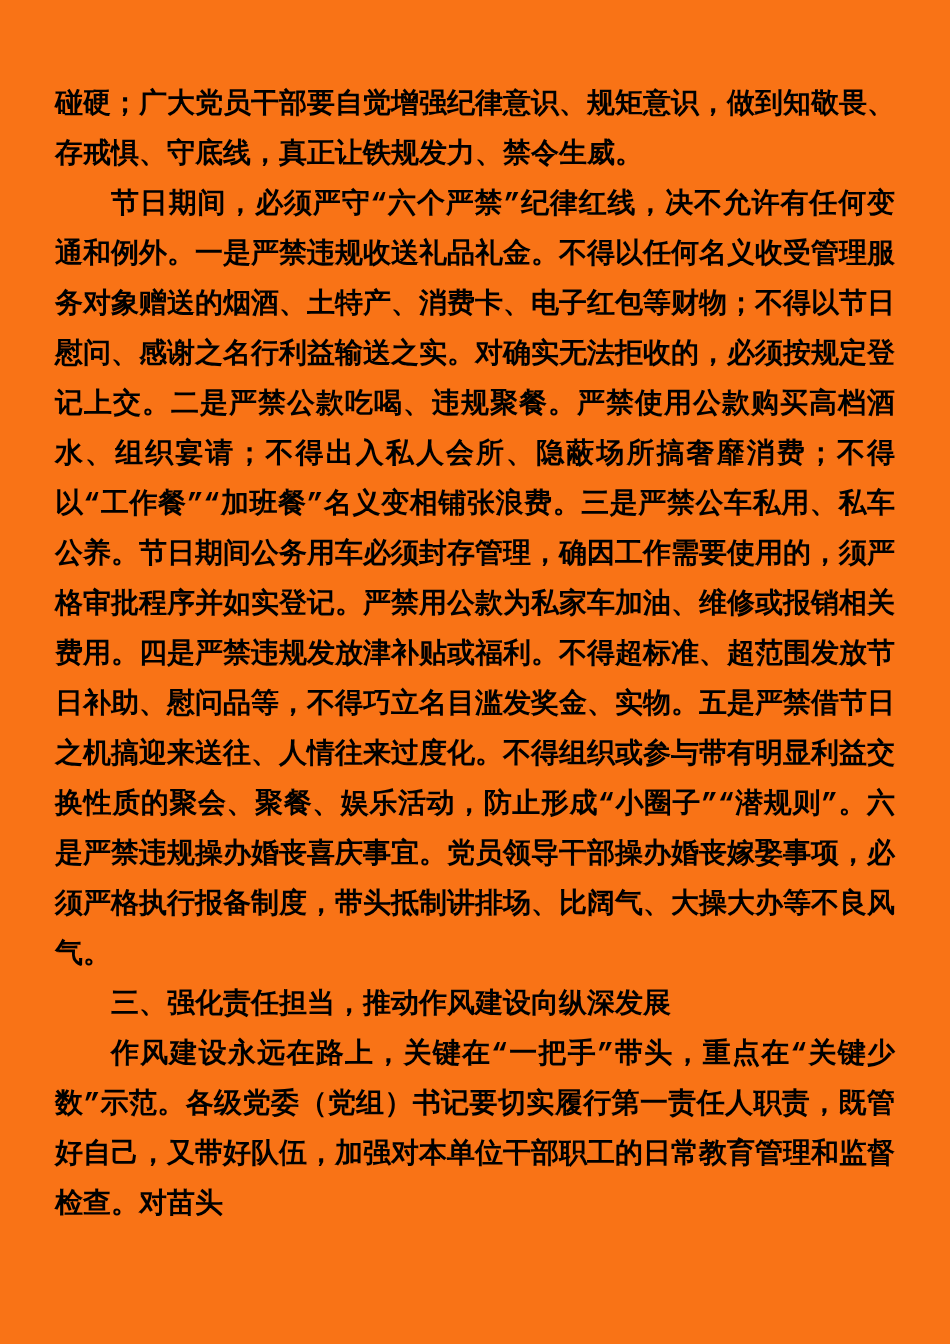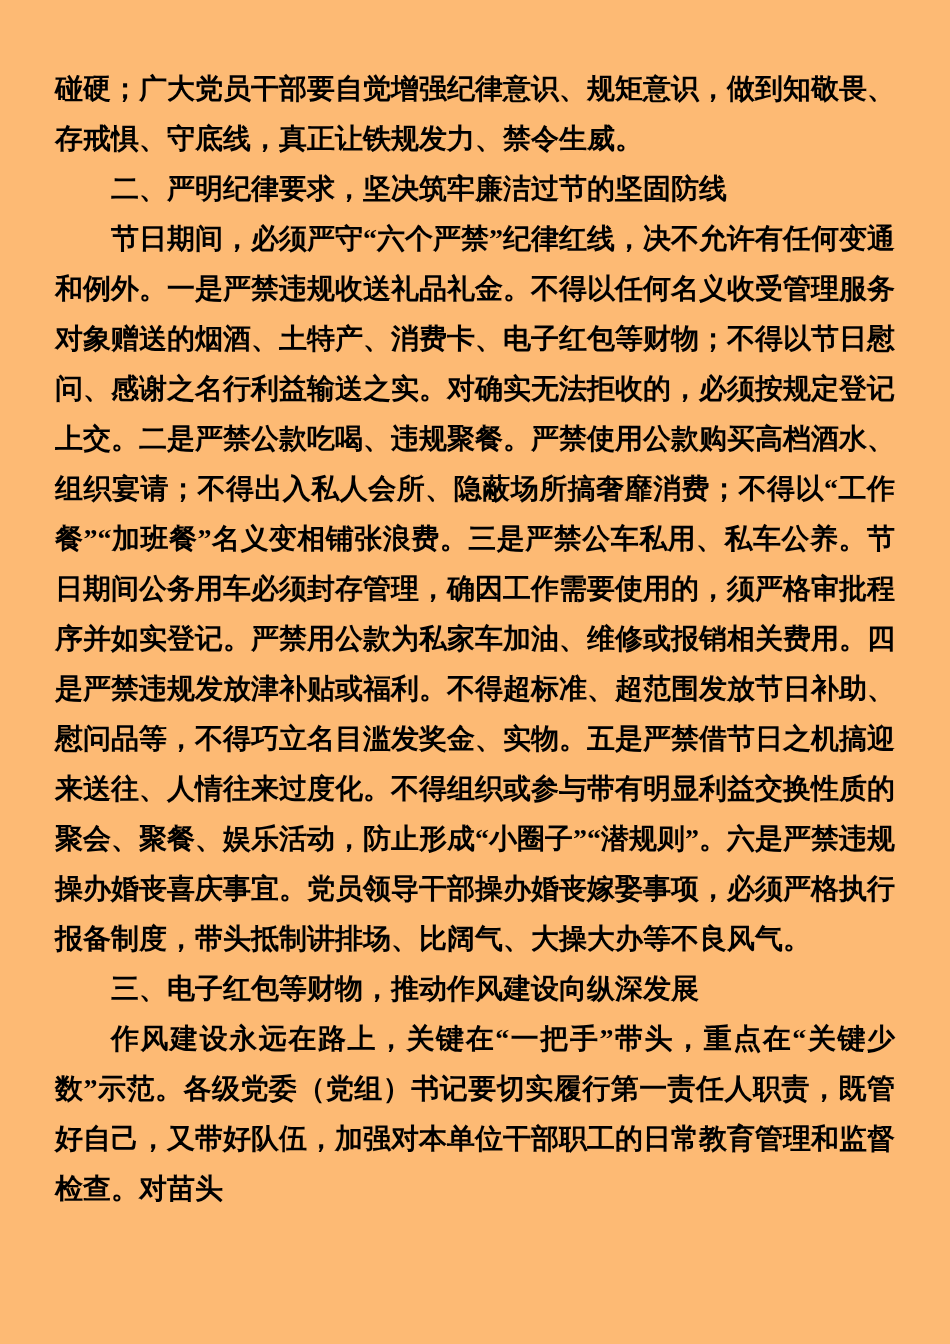--- a/index.html
+++ b/index.html
@@ -9,24 +9,24 @@
   body {
     width: 950px;
     height: 1344px;
     background: #ffffff;
     overflow: hidden;
   }
   .page {
     box-sizing: border-box;
     width: 950px;
     height: 1344px;
-    padding: 64px 55px 0 55px;
-    background: #fdba74;
+    padding: 80px 55px 0 55px;
+    background: #f97316;
     color: #000000;
-    font-family: Liberation Serif, serif;
+    font-family: Liberation Mono, monospace;
   }
   .para {
     margin: 0;
     font-size: 28px;
     line-height: 50px;
     text-align: justify;
     text-justify: inter-ideograph;
     text-indent: 2em;
     letter-spacing: 0;
     word-break: break-all;
@@ -39,21 +39,20 @@
     font-weight: 700;
     text-align: left;
   }
 </style>
 </head>
 <body>
 
 <div class="page">
   <p class="para no-indent">碰硬；广大党员干部要自觉增强纪律意识、规矩意识，做到知敬畏、存戒惧、守底线，真正让铁规发力、禁令生威。</p>
 
-  <p class="para heading">二、严明纪律要求，坚决筑牢廉洁过节的坚固防线</p>
 
   <p class="para">节日期间，必须严守“六个严禁”纪律红线，决不允许有任何变通和例外。一是严禁违规收送礼品礼金。不得以任何名义收受管理服务对象赠送的烟酒、土特产、消费卡、电子红包等财物；不得以节日慰问、感谢之名行利益输送之实。对确实无法拒收的，必须按规定登记上交。二是严禁公款吃喝、违规聚餐。严禁使用公款购买高档酒水、组织宴请；不得出入私人会所、隐蔽场所搞奢靡消费；不得以“工作餐”“加班餐”名义变相铺张浪费。三是严禁公车私用、私车公养。节日期间公务用车必须封存管理，确因工作需要使用的，须严格审批程序并如实登记。严禁用公款为私家车加油、维修或报销相关费用。四是严禁违规发放津补贴或福利。不得超标准、超范围发放节日补助、慰问品等，不得巧立名目滥发奖金、实物。五是严禁借节日之机搞迎来送往、人情往来过度化。不得组织或参与带有明显利益交换性质的聚会、聚餐、娱乐活动，防止形成“小圈子”“潜规则”。六是严禁违规操办婚丧喜庆事宜。党员领导干部操办婚丧嫁娶事项，必须严格执行报备制度，带头抵制讲排场、比阔气、大操大办等不良风气。</p>
 
 
-  <p class="para heading">三、电子红包等财物，推动作风建设向纵深发展</p>
+  <p class="para heading">三、强化责任担当，推动作风建设向纵深发展</p>
 
   <p class="para">作风建设永远在路上，关键在“一把手”带头，重点在“关键少数”示范。各级党委（党组）书记要切实履行第一责任人职责，既管好自己，又带好队伍，加强对本单位干部职工的日常教育管理和监督检查。对苗头</p>
 </div>
 
 </body></html>

